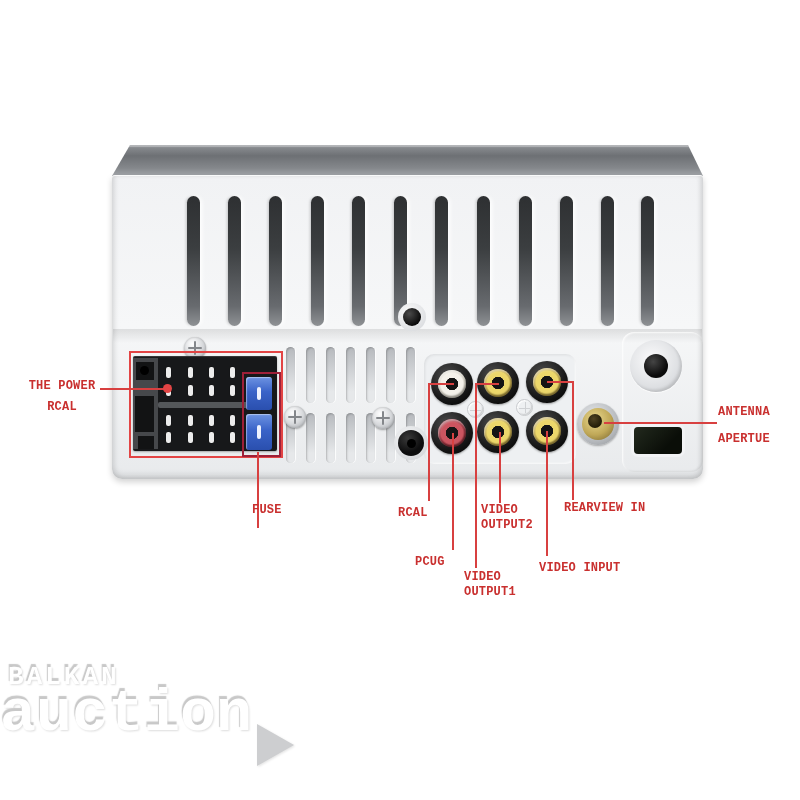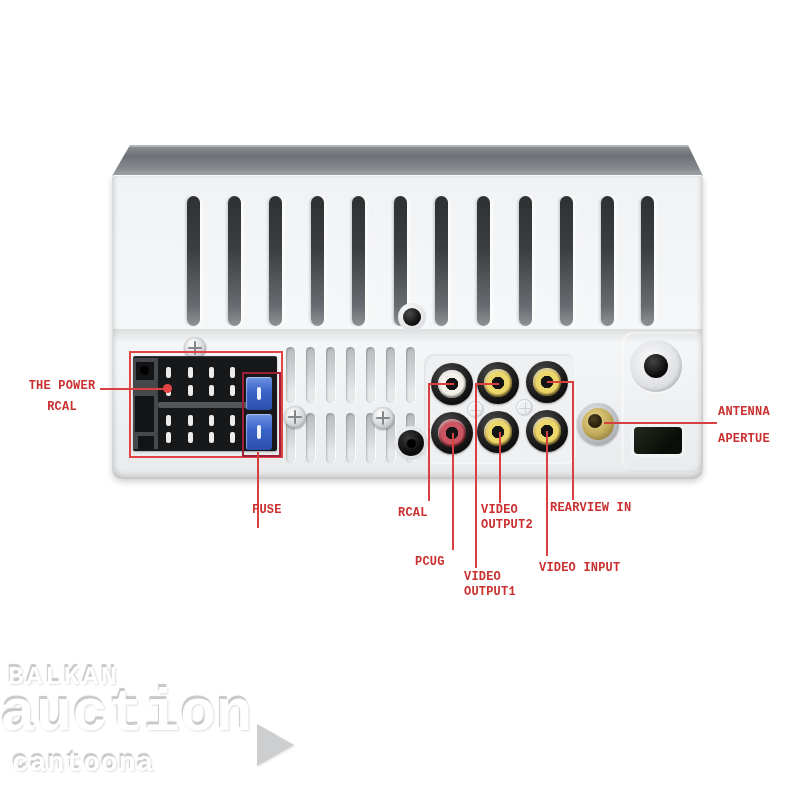--- a/index.html
+++ b/index.html
@@ -250,29 +250,28 @@
     <div>THE POWER</div>
     <div>RCAL</div>
   </div>
   <div class="abs lbl" style="left:252px;top:503px">FUSE</div>
   <div class="abs lbl" style="left:398px;top:506px">RCAL</div>
   <div class="abs lbl" style="left:415px;top:555px">PCUG</div>
   <div class="abs lbl" style="left:481px;top:503px">
     <div>VIDEO</div>
     <div>OUTPUT2</div>
   </div>
-  <div class="abs lbl" style="left:550px;top:501px">REARVIEW IN</div>
+  <div class="abs lbl" style="left:564px;top:501px">REARVIEW IN</div>
   <div class="abs lbl" style="left:539px;top:561px">VIDEO INPUT</div>
   <div class="abs lbl" style="left:464px;top:570px">
     <div>VIDEO</div>
     <div>OUTPUT1</div>
   </div>
   <div class="abs lbl" style="left:718px;top:399px;line-height:27px">
     <div>ANTENNA</div>
     <div>APERTUE</div>
   </div>
 
   <div class="abs wm" id="wm-top">BALKAN</div>
   <div class="abs wm" id="wm-main">auction</div>
   <div class="abs" id="wm-arrow"></div>
-  <div class="abs wm" id="wm-sub">cantoona</div>
 
 </div>
 
 </body></html>

